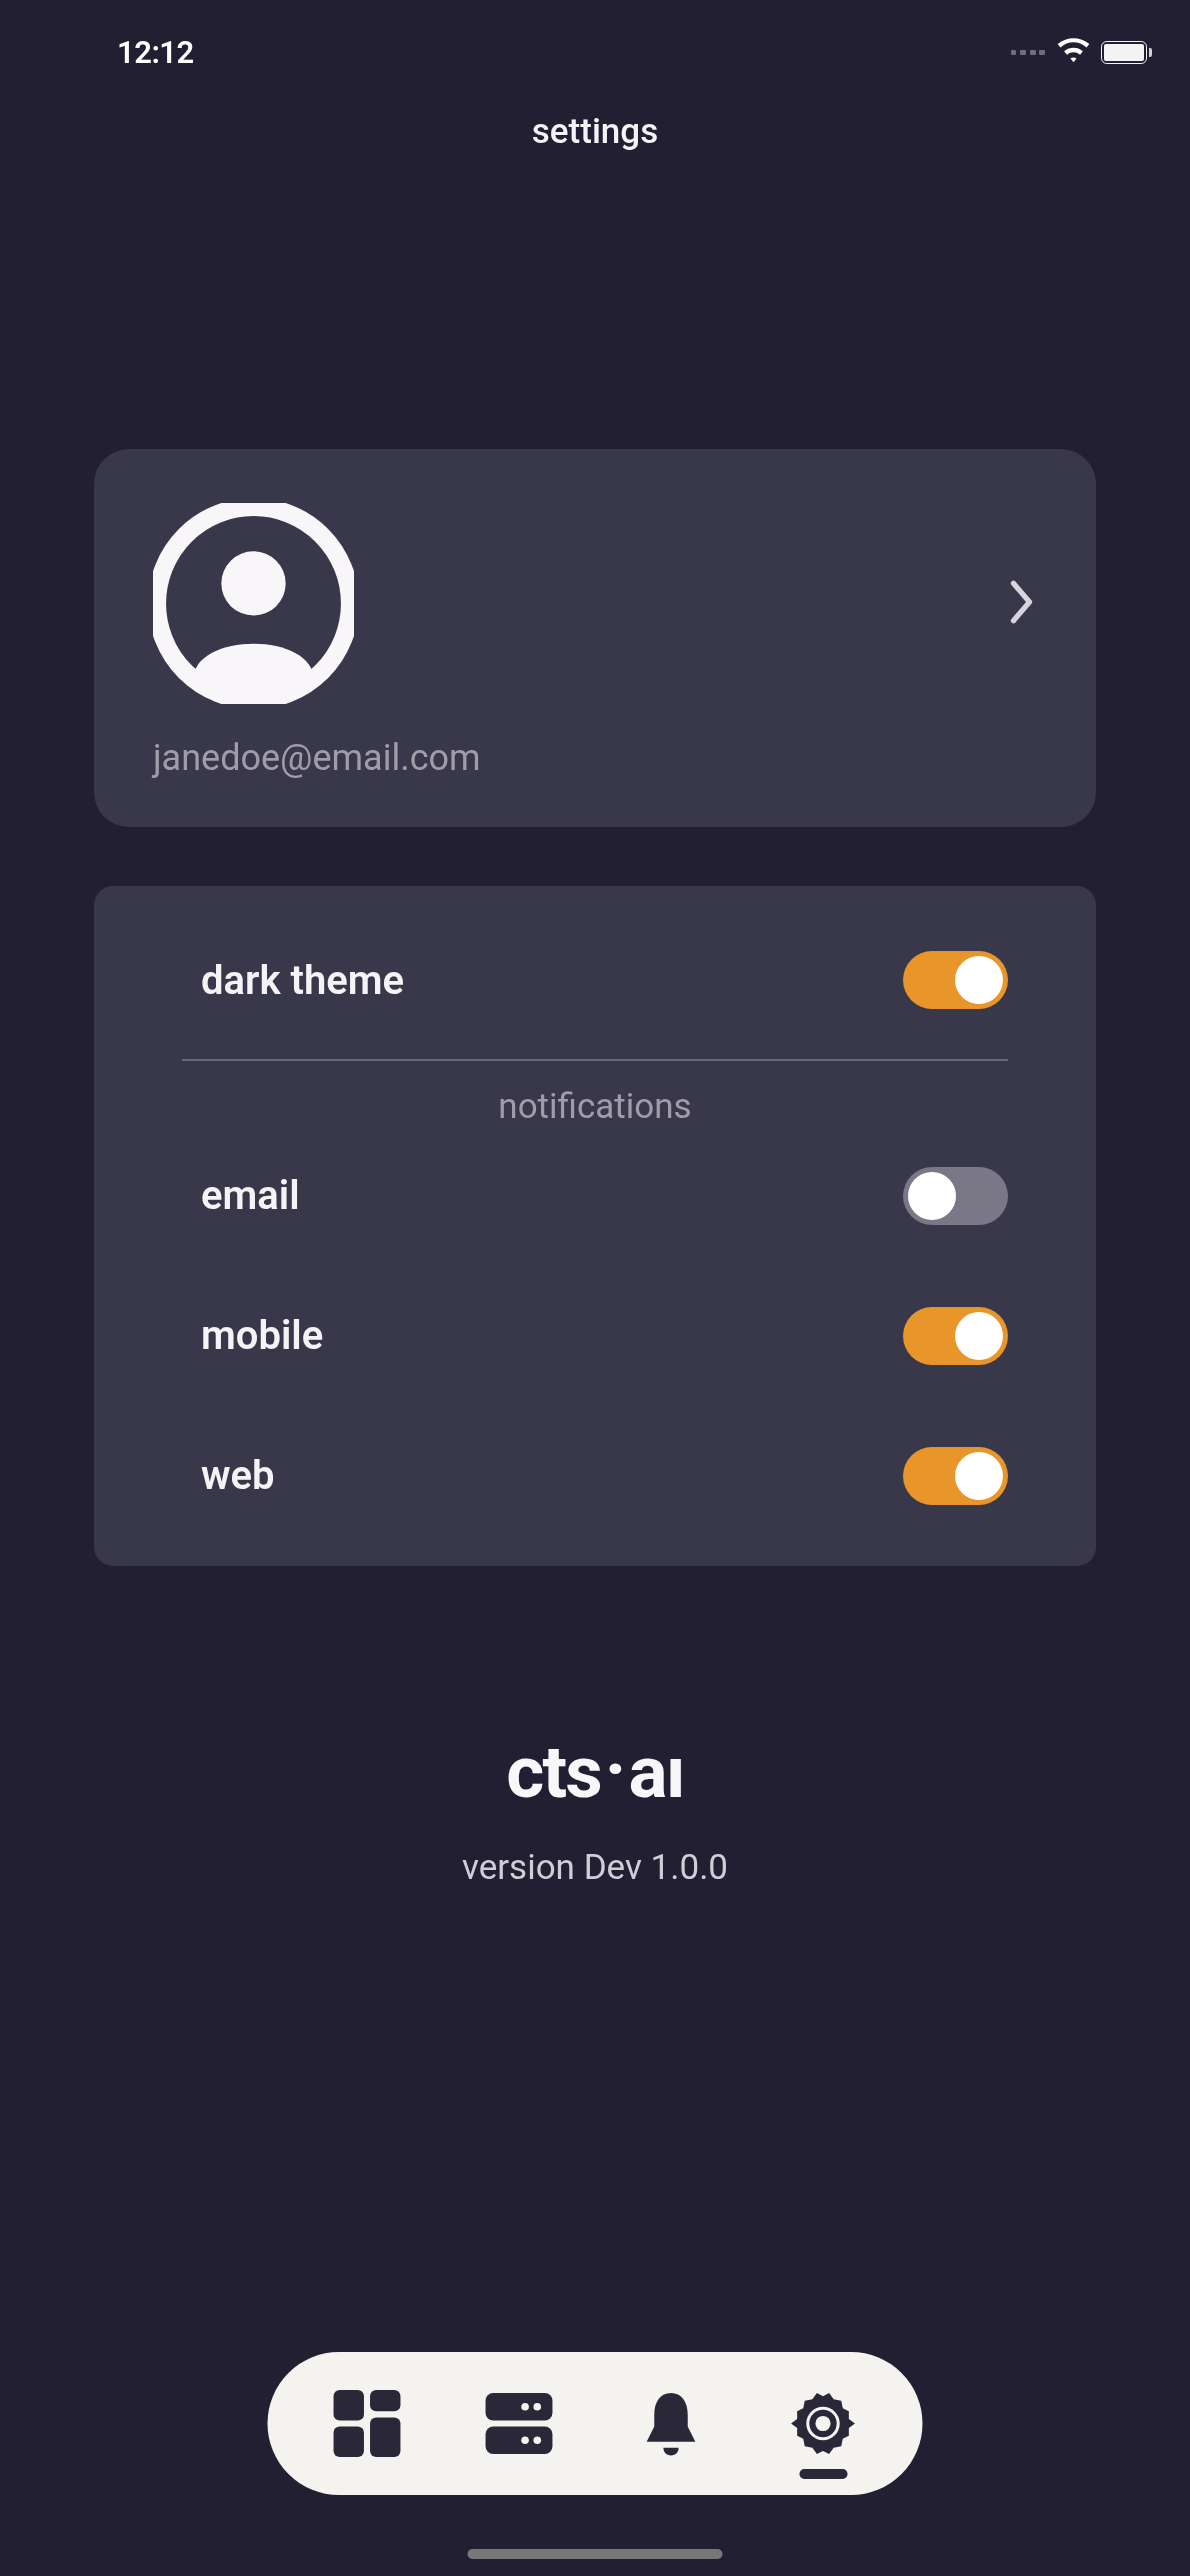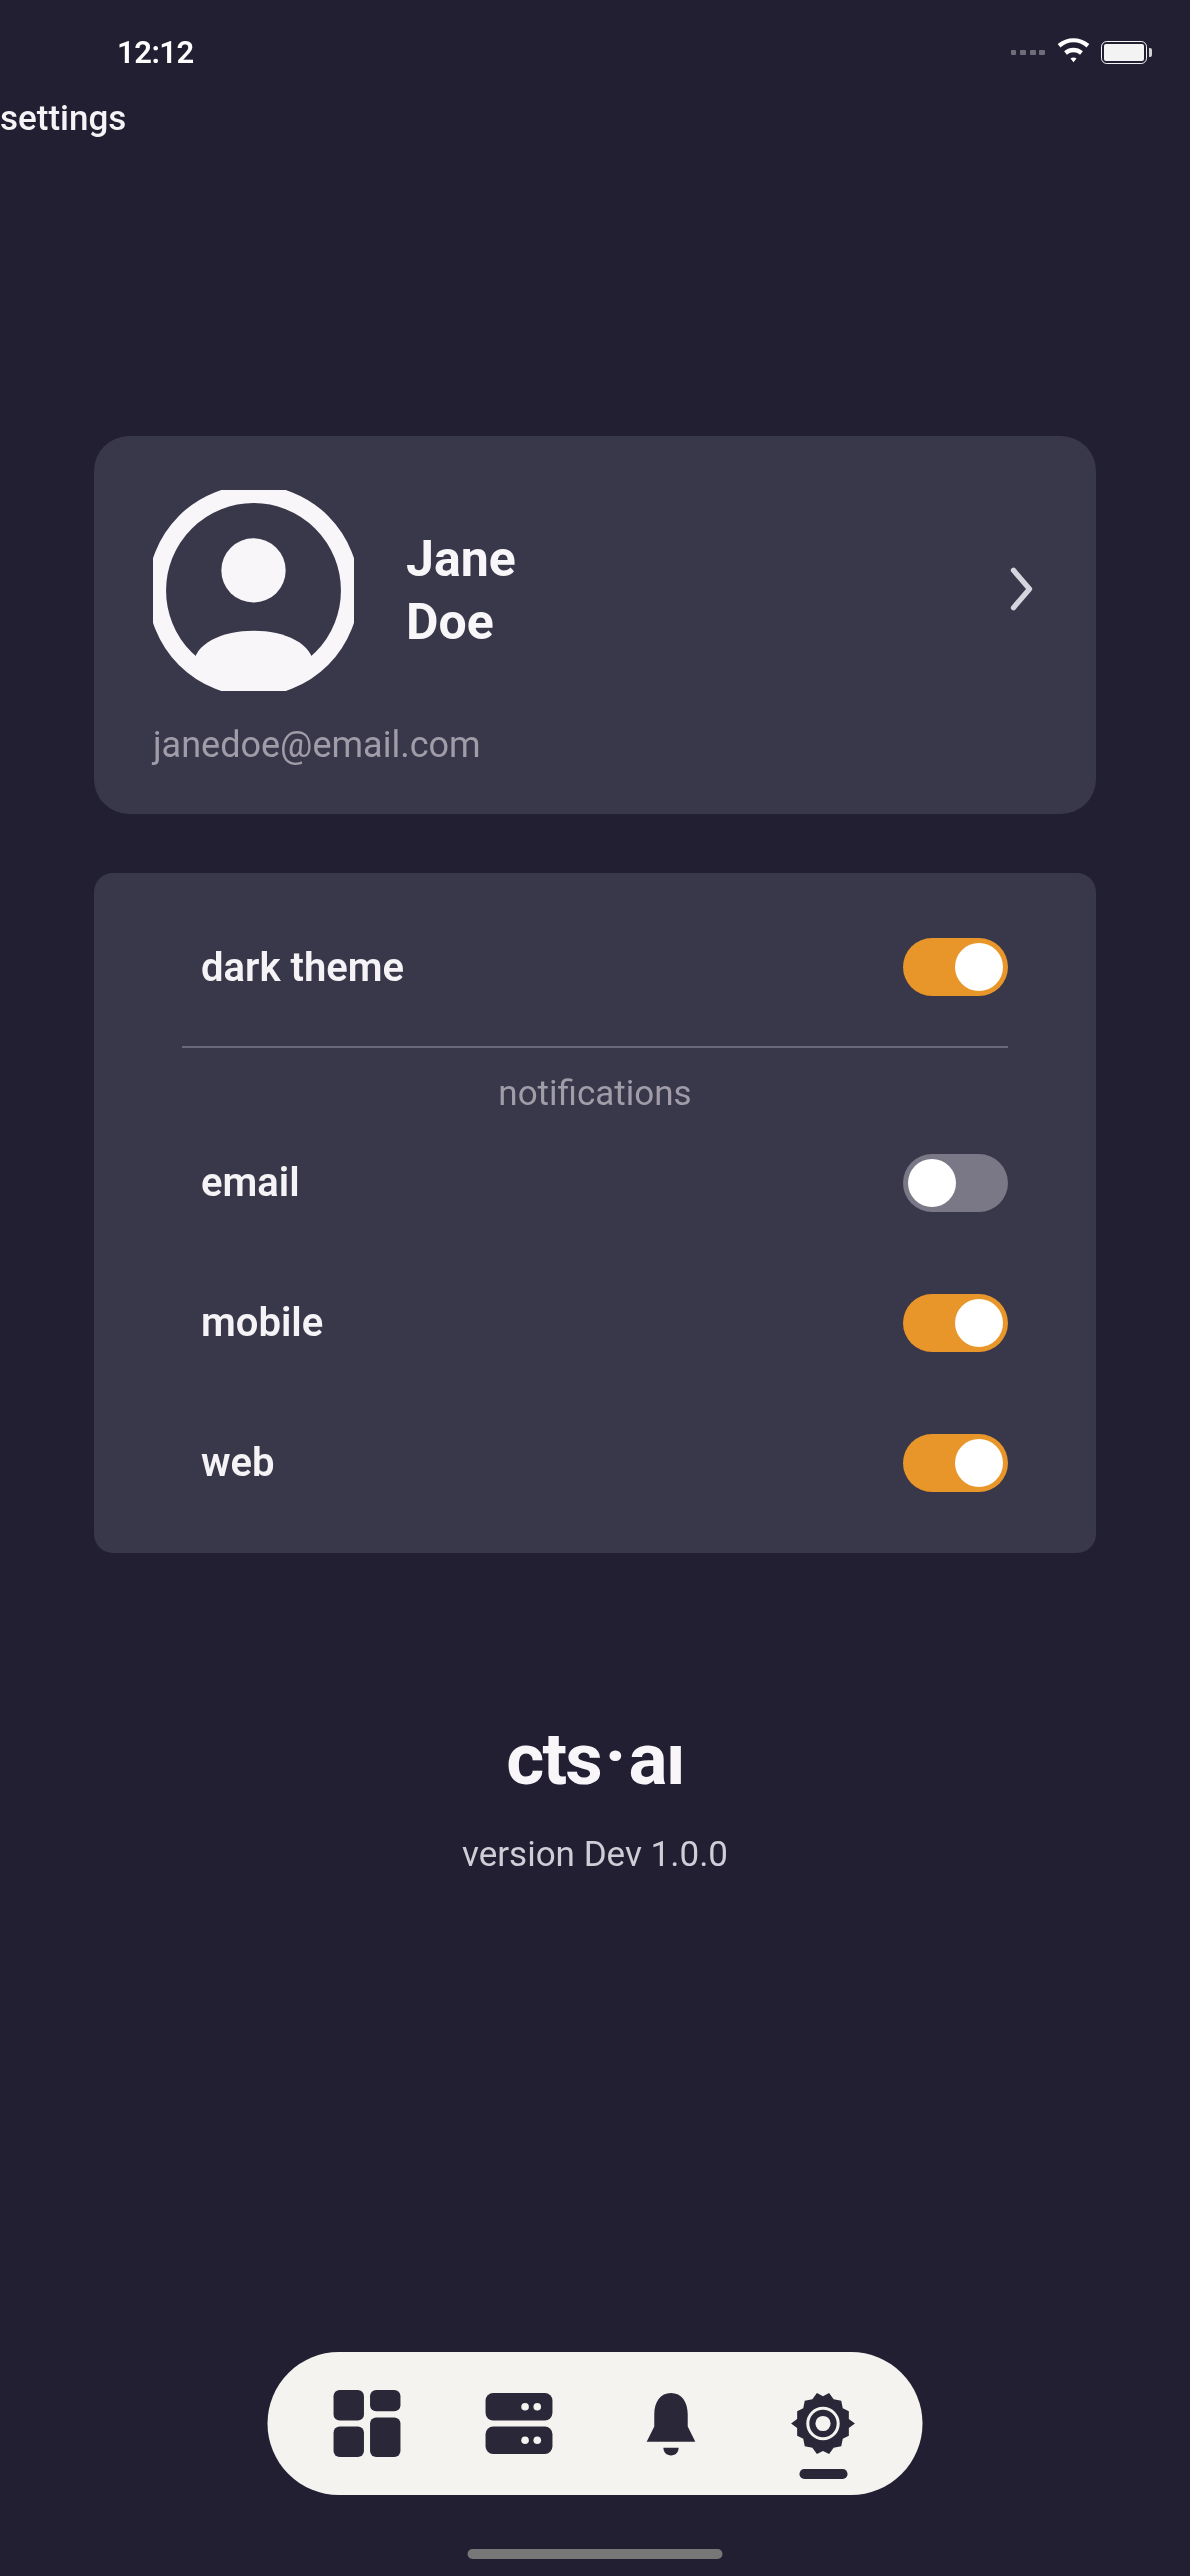--- a/index.html
+++ b/index.html
@@ -68,24 +68,25 @@
     }
     .battery-tip {
       width: 2.9px;
       height: 9.6px;
       background: #fff;
       border-radius: 0 1.9px 1.9px 0;
       margin-left: 1.9px;
       opacity: 0.8;
     }
     .page-title {
+      text-align: center;
       font-size: 35px;
       font-weight: 500;
       color: #f5f3f5;
-      margin-top: 14px;
+      margin-top: 27px;
     }
     .content {
       padding: 0 94px;
       margin-top: 297px;
     }
     .card {
       background: #39374a;
       border-radius: 35px;
       padding: 54px 59px 48px 59px;
     }
@@ -288,24 +289,20 @@
 <div class="content">
   <div class="card profile-card">
     <div class="profile-row">
       <div class="avatar">
         <svg viewBox="0 0 100 100">
           <circle cx="50" cy="50" r="48" fill="none" stroke="#f8f6f8" stroke-width="9"></circle>
           <circle cx="50" cy="40" r="16" fill="#f8f6f8"></circle>
           <path d="M20 88 C20 64 80 64 80 88 A47 47 0 0 1 20 88 Z" fill="#f8f6f8"></path>
         </svg>
       </div>
-      <div class="profile-name">
-        <div>Jane</div>
-        <div>Doe</div>
-      </div>
       <div class="chevron">
         <svg viewBox="0 0 20 36" fill="none" stroke="#d6d4dc" stroke-width="4" stroke-linecap="round" stroke-linejoin="round">
           <polyline points="4,4 16,18 4,32"></polyline>
         </svg>
       </div>
     </div>
     <div class="profile-email">janedoe@email.com</div>
   </div>
 
   <div class="card settings-card">

